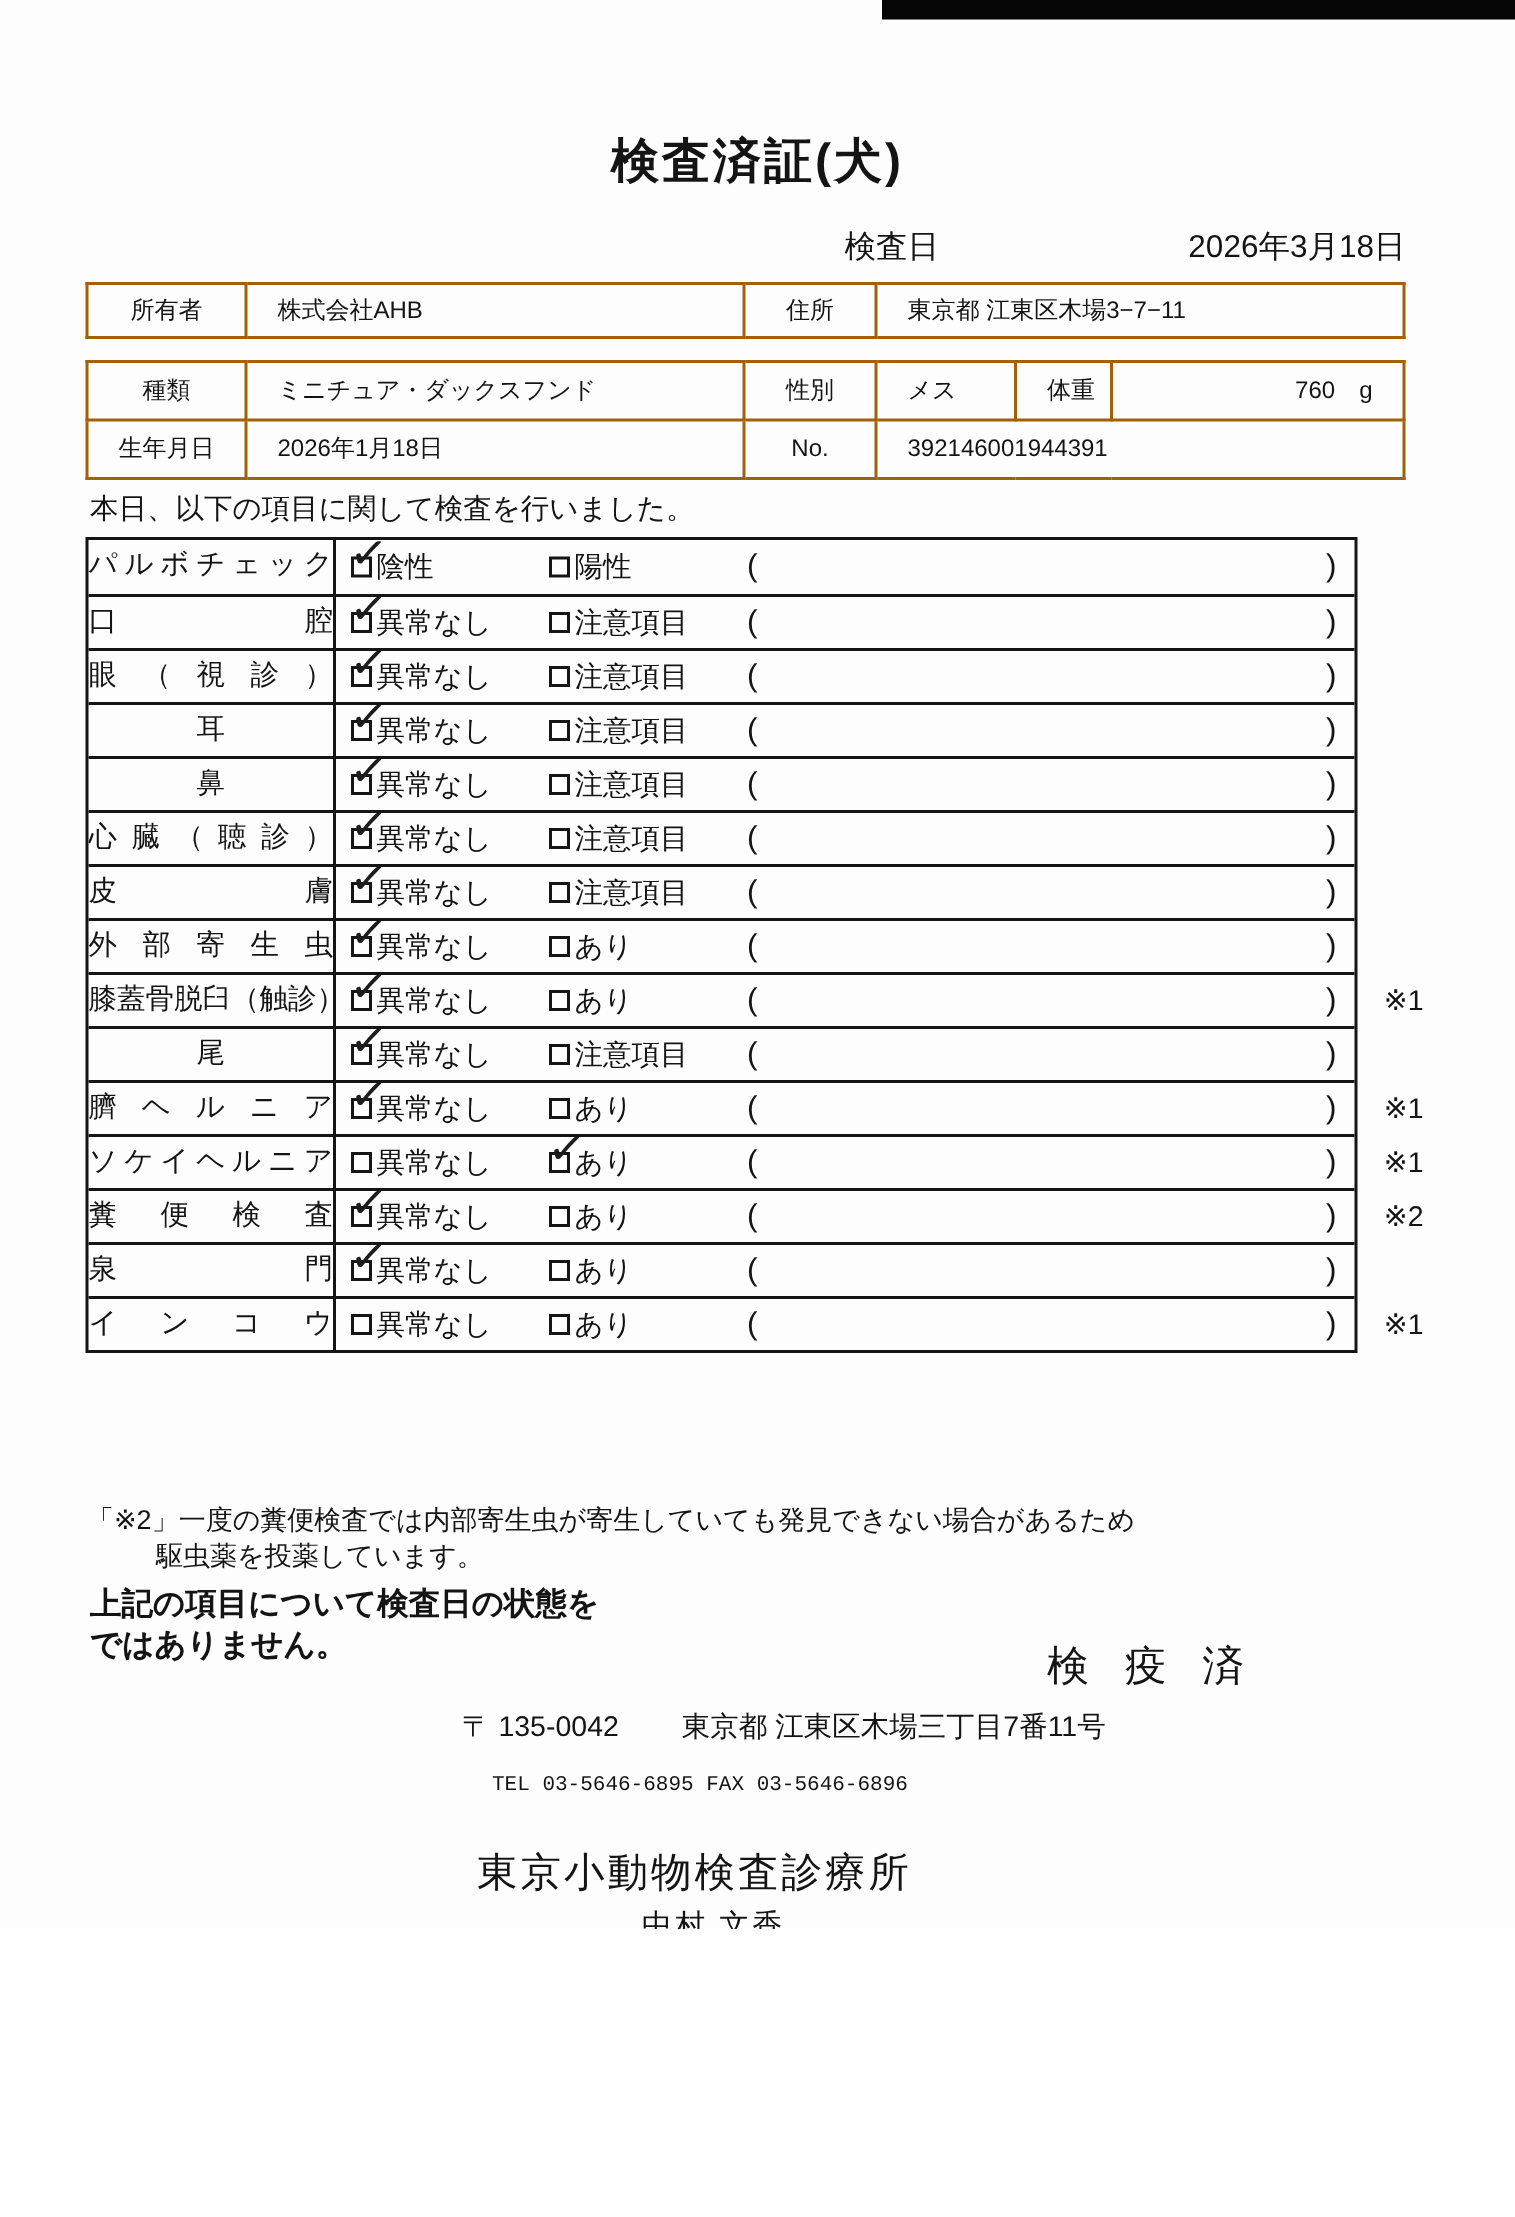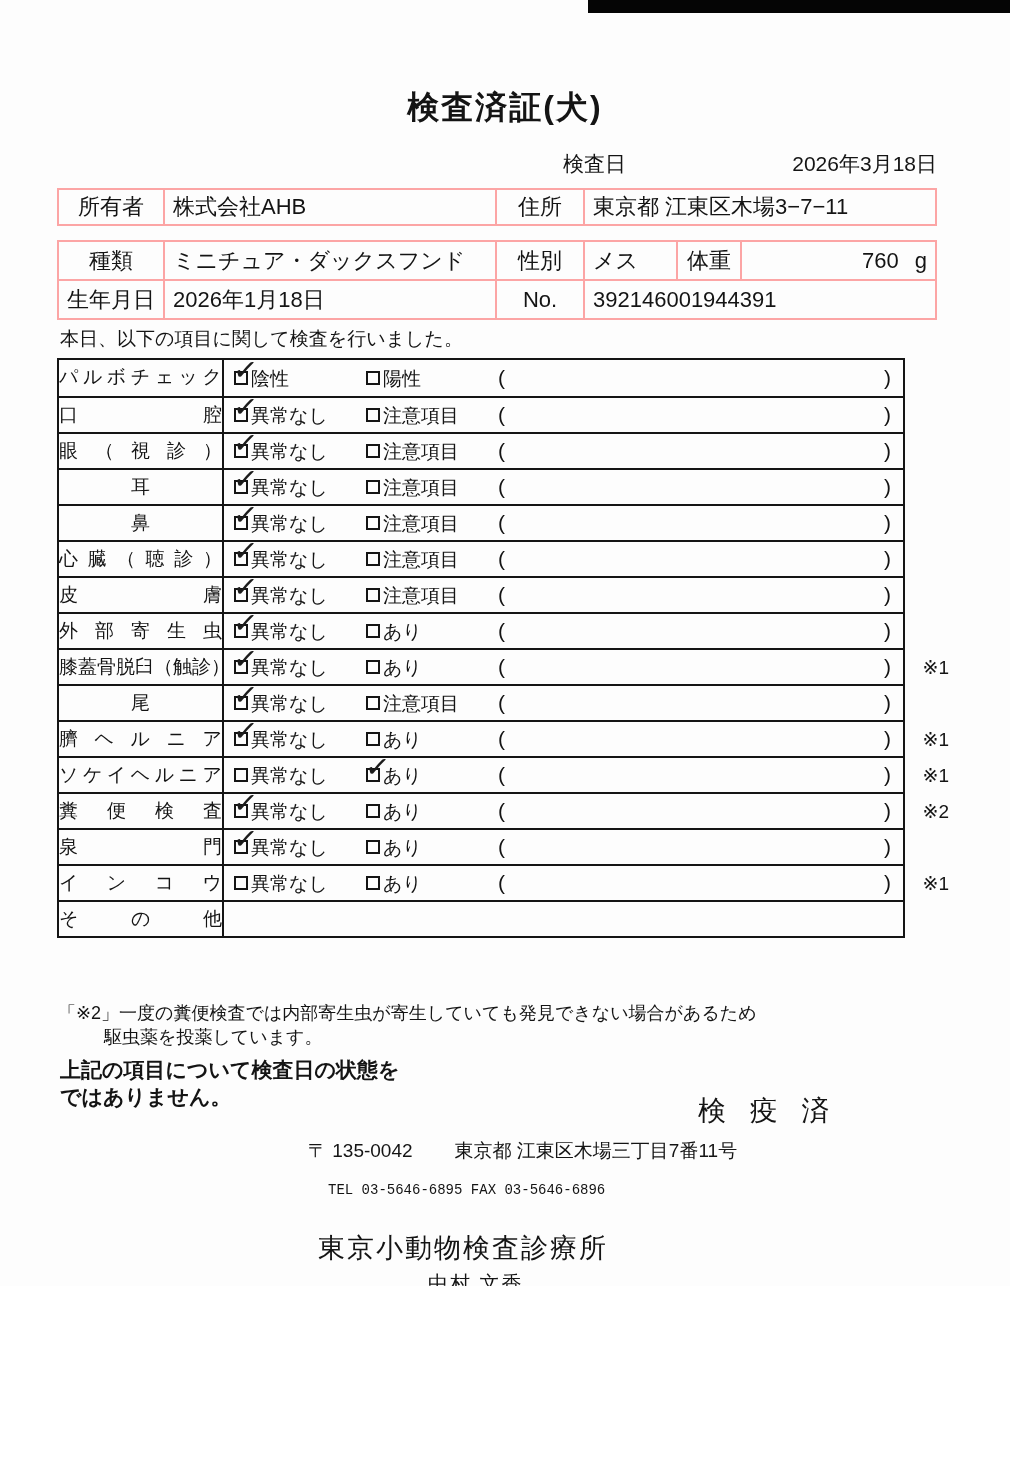--- a/index.html
+++ b/index.html
@@ -38,23 +38,23 @@
     font-size: 21px;
   }
   table.grid {
     position: absolute;
     border-collapse: collapse;
     table-layout: fixed;
     width: 880px;
     left: 57px;
   }
   table.grid td {
-    border: 2px solid #fca5a5;
-    font-size: 22px;
-    padding: 0 8px;
+    border: 2px solid #a16207;
+    font-size: 16px;
+    padding: 0 20px;
     white-space: nowrap;
     overflow: hidden;
   }
   .owner-table { top: 188px; }
   .owner-table td { height: 36px; }
   .info-table { top: 240px; }
   .info-table td { height: 39px; border-radius: 17px; }
   td.lbl { text-align: center; padding: 0 4px; }
   td.val { text-align: left; }
   td.weight { text-align: right; padding-right: 10px; }
@@ -530,24 +530,20 @@
             <div class="cb"></div>
             <div class="opt-label">あり</div>
           </div>
           <div class="paren-group">
             <div class="paren">(</div>
             <div class="paren">)</div>
           </div>
         </div>
         <div class="row-note">※1</div>
       </div>
-      <div class="check-row">
-        <div class="row-label">その他</div>
-        <div class="row-content"></div>
-      </div>
     </div>
 
   <div class="note2">
     <div>「※2」一度の糞便検査では内部寄生虫が寄生していても発見できない場合があるため</div>
     <div class="note2-line2">駆虫薬を投薬しています。</div>
   </div>
 
   <div class="disclaimer">
     <div>上記の項目について検査日の状態を</div>
     <div>ではありません。</div>

